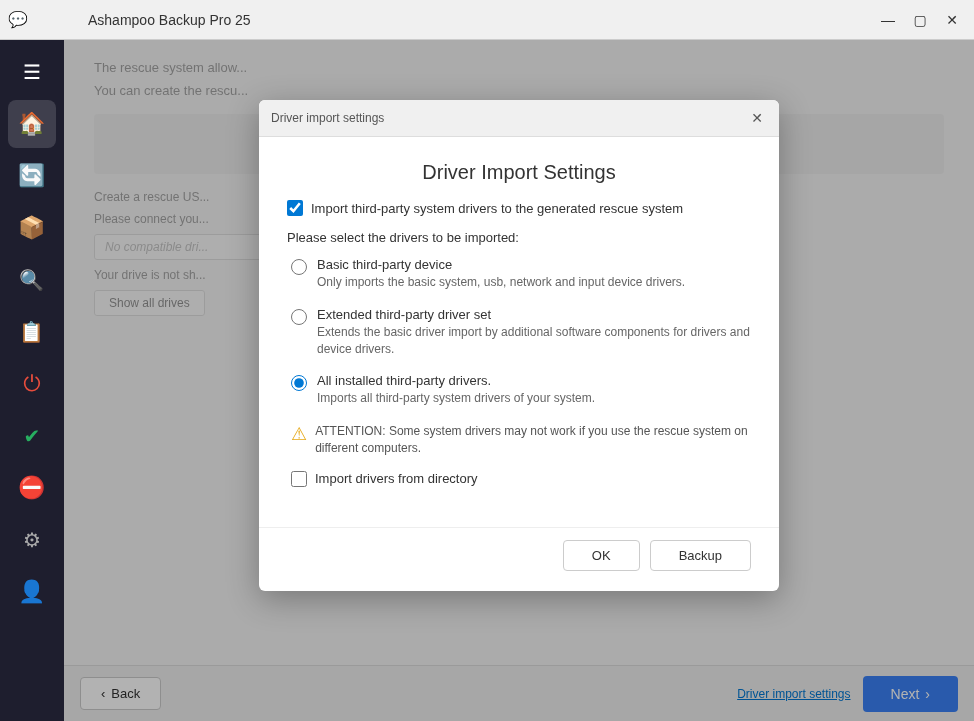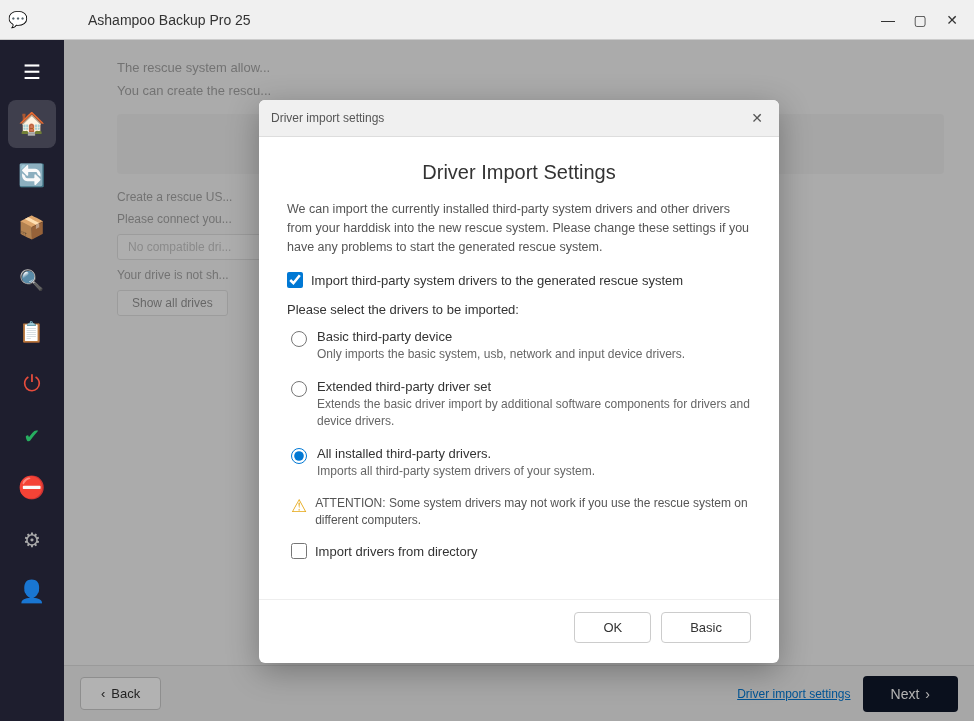--- a/index.html
+++ b/index.html
@@ -79,21 +79,20 @@
       font-size: 20px;
     }
     .sidebar-item.active { background: rgba(255,255,255,0.15); }
 
     
     .content-area {
       flex: 1;
       background: #f5f5f5;
       position: relative;
       overflow: hidden;
-      padding-left: 23px;
     }
 
     
     .bg-content {
       padding: 20px 30px;
       opacity: 0.5;
     }
     .bg-content p {
       font-size: 13px;
       color: #555;
@@ -124,21 +123,21 @@
       border-radius: 4px;
       cursor: pointer;
       font-size: 13px;
       color: #333;
     }
     .next-btn {
       display: flex;
       align-items: center;
       gap: 6px;
       padding: 10px 28px;
-      background: #0f172a;
+      background: #3b82f6;
       border: none;
       border-radius: 4px;
       cursor: pointer;
       font-size: 14px;
       color: white;
       font-weight: 500;
     }
 
     
     .overlay {
@@ -336,20 +335,21 @@
       margin: 8px 0;
     }
     .bg-input {
       background: white;
       border: 1px solid #ccc;
       border-radius: 3px;
       padding: 5px 10px;
       font-size: 12px;
       color: #999;
       width: 180px;
+      font-style: italic;
     }
     .bg-btn {
       background: white;
       border: 1px solid #ccc;
       border-radius: 3px;
       padding: 5px 14px;
       font-size: 12px;
       color: #333;
       cursor: pointer;
     }
@@ -442,21 +442,20 @@
 
         <div class="dialog-titlebar">
           <span class="dialog-titlebar-text">Driver import settings</span>
           <button class="dialog-close-btn">✕</button>
         </div>
 
         <div class="dialog-body">
 
           <div class="dialog-title">Driver Import Settings</div>
 
-          <p class="dialog-desc">We can import the currently installed third-party system drivers and other drivers from your harddisk into the new rescue system. Please change these settings if you have any problems to start the generated rescue system.</p>
 
           <div class="checkbox-row">
             <input type="checkbox" id="import-cb" checked="" style="">
             <label for="import-cb">Import third-party system drivers to the generated rescue system</label>
           </div>
 
           <p class="section-label">Please select the drivers to be imported:</p>
 
           <div class="radio-option">
             <input type="radio" name="driver-type" id="radio-basic" style="">
@@ -489,21 +488,21 @@
 
           <div class="import-dir-row">
             <input type="checkbox" id="import-dir-cb" style="">
             <label for="import-dir-cb">Import drivers from directory</label>
           </div>
 
         </div>
 
         <div class="dialog-footer">
           <button class="btn-ok">OK</button>
-          <button class="btn-cancel">Basic</button>
+          <button class="btn-cancel">Backup</button>
         </div>
 
       </div>
     </div>
 
     <div class="bottom-bar">
       <button class="back-btn">
         <span>‹</span>
         <span>Back</span>
       </button>

